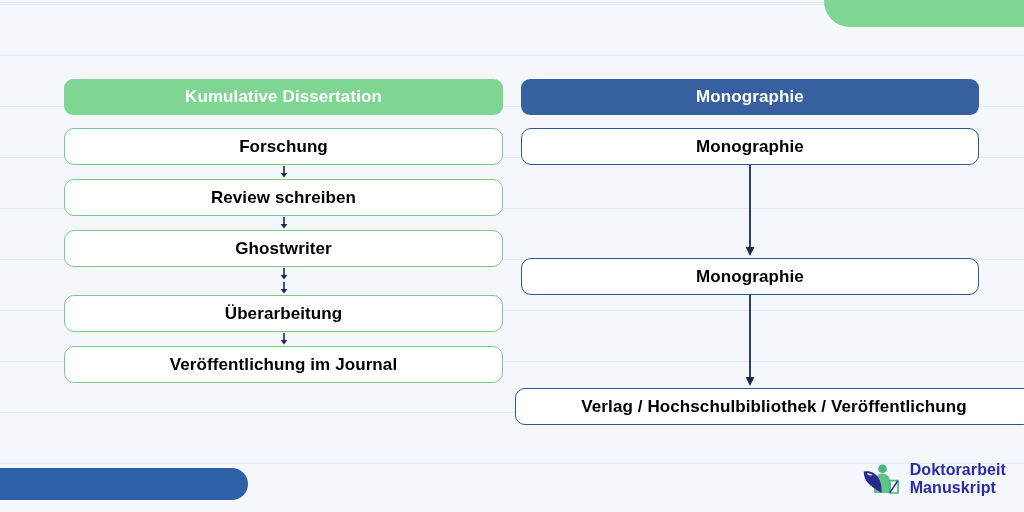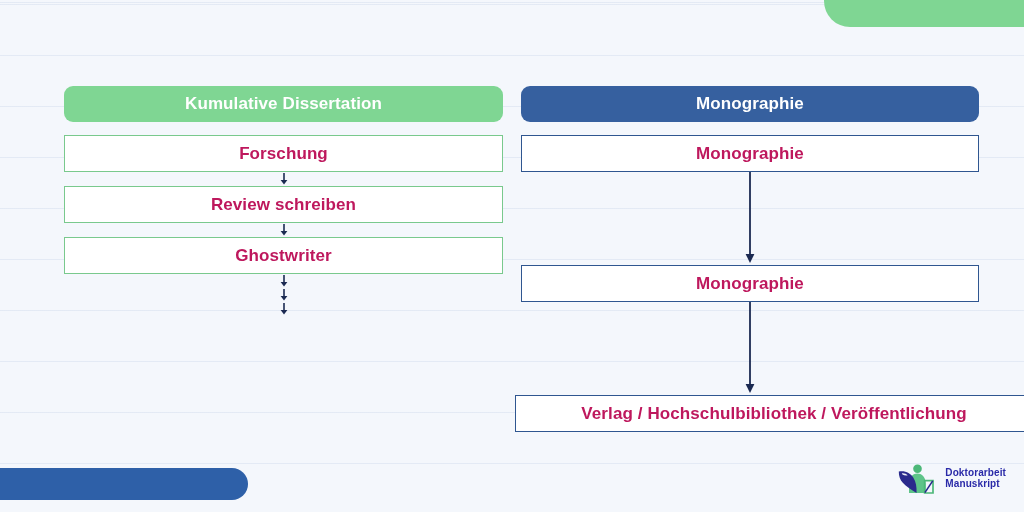--- a/index.html
+++ b/index.html
@@ -53,47 +53,47 @@
     border-bottom-right-radius: 18px;
   }
 
   .diagram {
     position: absolute;
     inset: 0;
   }
 
   .column {
     position: absolute;
-    top: 86px;
+    top: 79px;
   }
   .column.left  { left: 64px;  width: 439px; }
   .column.right { left: 521px; width: 458px; }
 
   .col-header {
     height: 36px;
     border-radius: 9px;
     display: flex;
     align-items: center;
     justify-content: center;
     color: #ffffff;
     font-size: 17px;
     font-weight: 700;
     letter-spacing: .1px;
   }
   .col-header.green { background: #7fd693; }
   .col-header.blue  { background: #36609f; }
 
   .node {
     height: 37px;
-    border-radius: 0;
+    border-radius: 10px;
     background: #ffffff;
     display: flex;
     align-items: center;
     justify-content: center;
-    color: #be185d;
+    color: #000000;
     font-size: 17px;
     font-weight: 700;
     letter-spacing: .1px;
     white-space: nowrap;
   }
   .node.green { border: 1.6px solid #79c98d; }
   .node.blue  { border: 1.8px solid #2f5690; }
   .node.wide  { width: 518px; margin-left: -6px; }
 
   
@@ -120,21 +120,21 @@
     position: absolute;
     right: 18px;
     bottom: 16px;
     display: flex;
     align-items: center;
     gap: 8px;
   }
   .logo-mark { width: 40px; height: 34px; display: block; }
   .logo-text {
     color: #2a2aa8;
-    font-size: 10px;
+    font-size: 16px;
     font-weight: 700;
     line-height: 1.08;
     letter-spacing: .1px;
   }
 </style>
 </head>
 <body>
 
 <div class="bg-lines"></div>
 <div class="accent-green"></div>
@@ -176,28 +176,30 @@
     </div>
 
 
     <div class="arrow-short">
       <svg width="14" height="14" viewBox="0 0 14 14">
         <path d="M7 1 L7 9" stroke="#1b2a52" stroke-width="1.6" fill="none"></path>
         <path d="M3.6 8 L7 12.4 L10.4 8 Z" fill="#1b2a52"></path>
       </svg>
     </div>
 
-
-    <div class="arrow-short">
-      <svg width="14" height="14" viewBox="0 0 14 14">
-        <path d="M7 1 L7 9" stroke="#1b2a52" stroke-width="1.6" fill="none"></path>
-        <path d="M3.6 8 L7 12.4 L10.4 8 Z" fill="#1b2a52"></path>
-      </svg>
-    </div>
-
+    <div class="node green">Überarbeitung</div>
+
+    <div class="arrow-short">
+      <svg width="14" height="14" viewBox="0 0 14 14">
+        <path d="M7 1 L7 9" stroke="#1b2a52" stroke-width="1.6" fill="none"></path>
+        <path d="M3.6 8 L7 12.4 L10.4 8 Z" fill="#1b2a52"></path>
+      </svg>
+    </div>
+
+    <div class="node green">Veröffentlichung im Journal</div>
   </div>
 
   <div class="column right">
 
     <div class="col-header blue">Monographie</div>
 
     <div class="gap-1"></div>
 
     <div class="node blue">Monographie</div>
 

